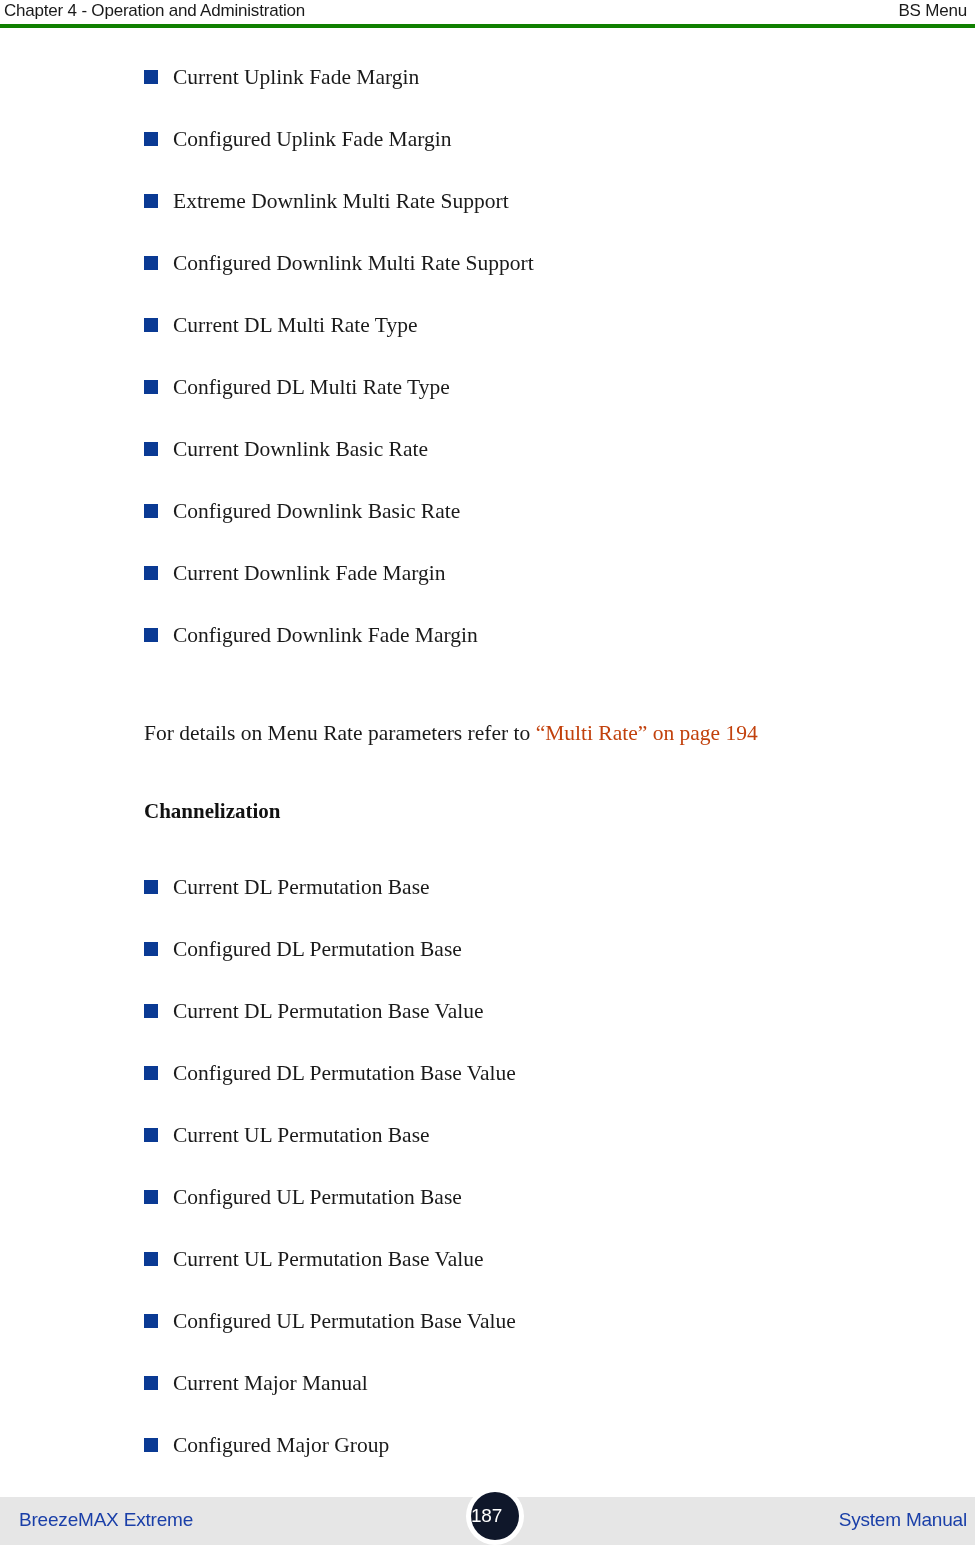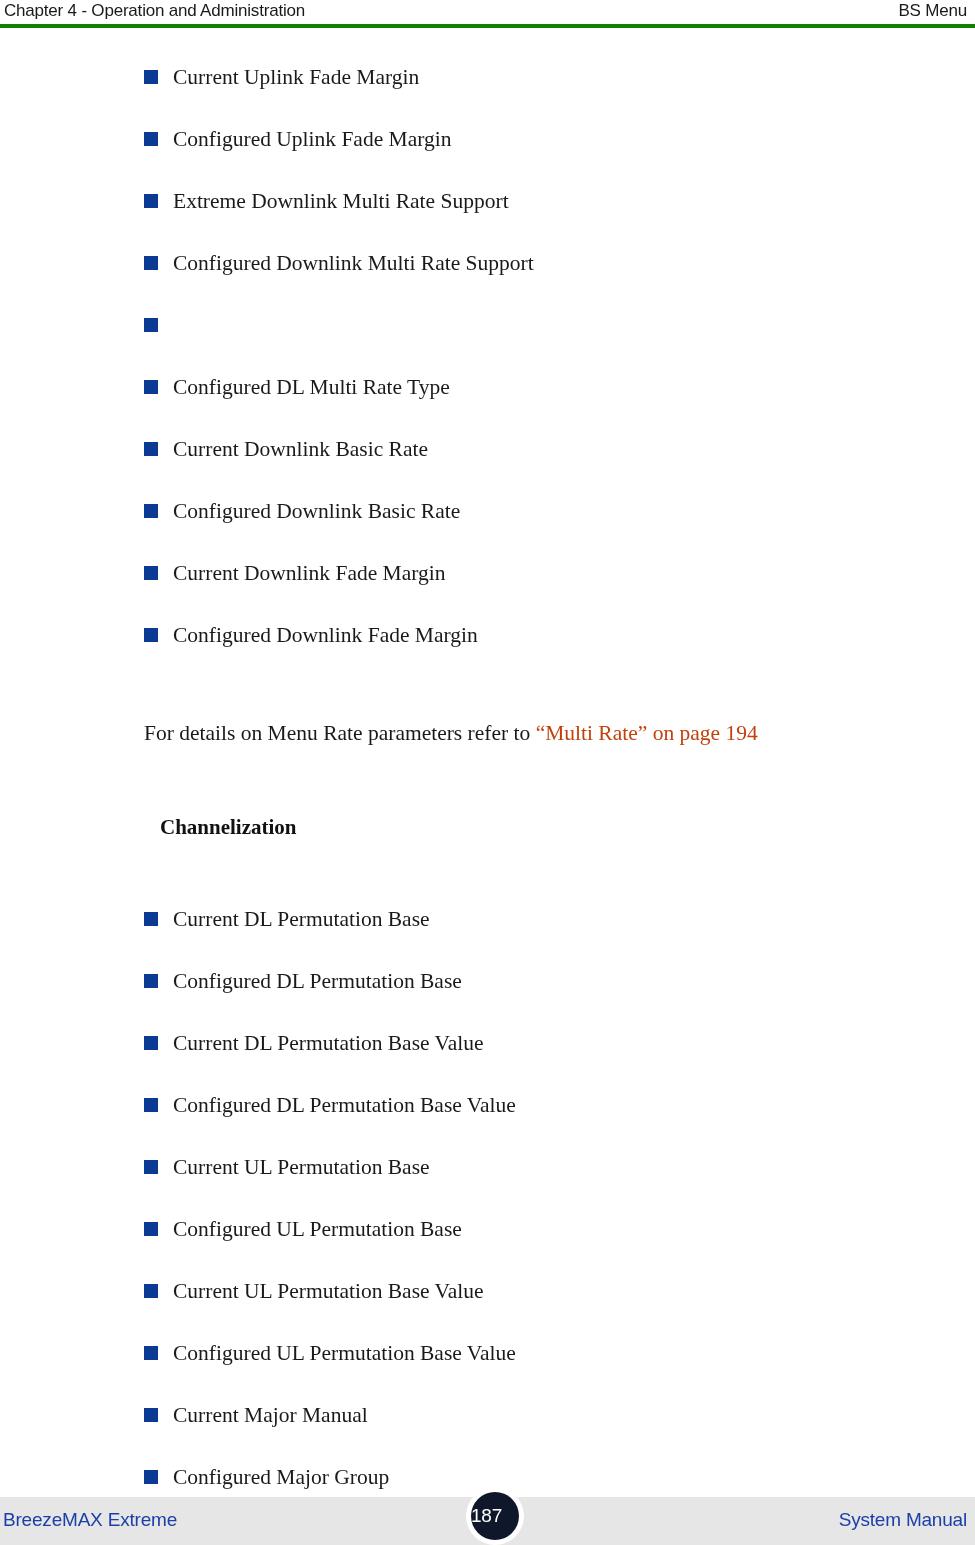--- a/index.html
+++ b/index.html
@@ -87,21 +87,21 @@
     font-size: 21.5px;
     line-height: 30px;
     color: #1a1a1a;
   }
   .xref-link {
     color: #c2410c;
     text-decoration: none;
   }
 
   .section-heading {
-    margin: 16px;
+    margin: 0;
     padding: 0 0 0 144px;
     font-size: 21px;
     line-height: 30px;
     font-weight: bold;
     color: #111111;
   }
 
   .gap-after-para  { height: 48px; }
   .gap-after-head  { height: 46px; }
   .gap-before-para { height: 36px; }
@@ -117,21 +117,21 @@
   }
   #page-footer .ftr-text {
     position: absolute;
     top: 10px;
     font-family: "Liberation Sans", "DejaVu Sans", sans-serif;
     font-size: 19px;
     line-height: 26px;
     color: #1a3fa8;
     letter-spacing: -0.2px;
   }
-  #page-footer .ftr-left  { left: 3px; }
+  #page-footer .ftr-left  { left: 19px; }
   #page-footer .ftr-right { right: 8px; text-align: right; }
 
   #page-number-badge {
     position: absolute;
     left: 466px;
     top: 1487px;
     width: 58px;
     height: 58px;
     border-radius: 50%;
     background: #ffffff;
@@ -178,20 +178,21 @@
     <li>
       <span class="bullet-square"></span>
       <span class="item-label">Extreme Downlink Multi Rate Support</span>
     </li>
     <li>
       <span class="bullet-square"></span>
       <span class="item-label">Configured Downlink Multi Rate Support</span>
     </li>
     <li>
       <span class="bullet-square"></span>
+      <span class="item-label">Current DL Multi Rate Type</span>
     </li>
     <li>
       <span class="bullet-square"></span>
       <span class="item-label">Configured DL Multi Rate Type</span>
     </li>
     <li>
       <span class="bullet-square"></span>
       <span class="item-label">Current Downlink Basic Rate</span>
     </li>
     <li>

